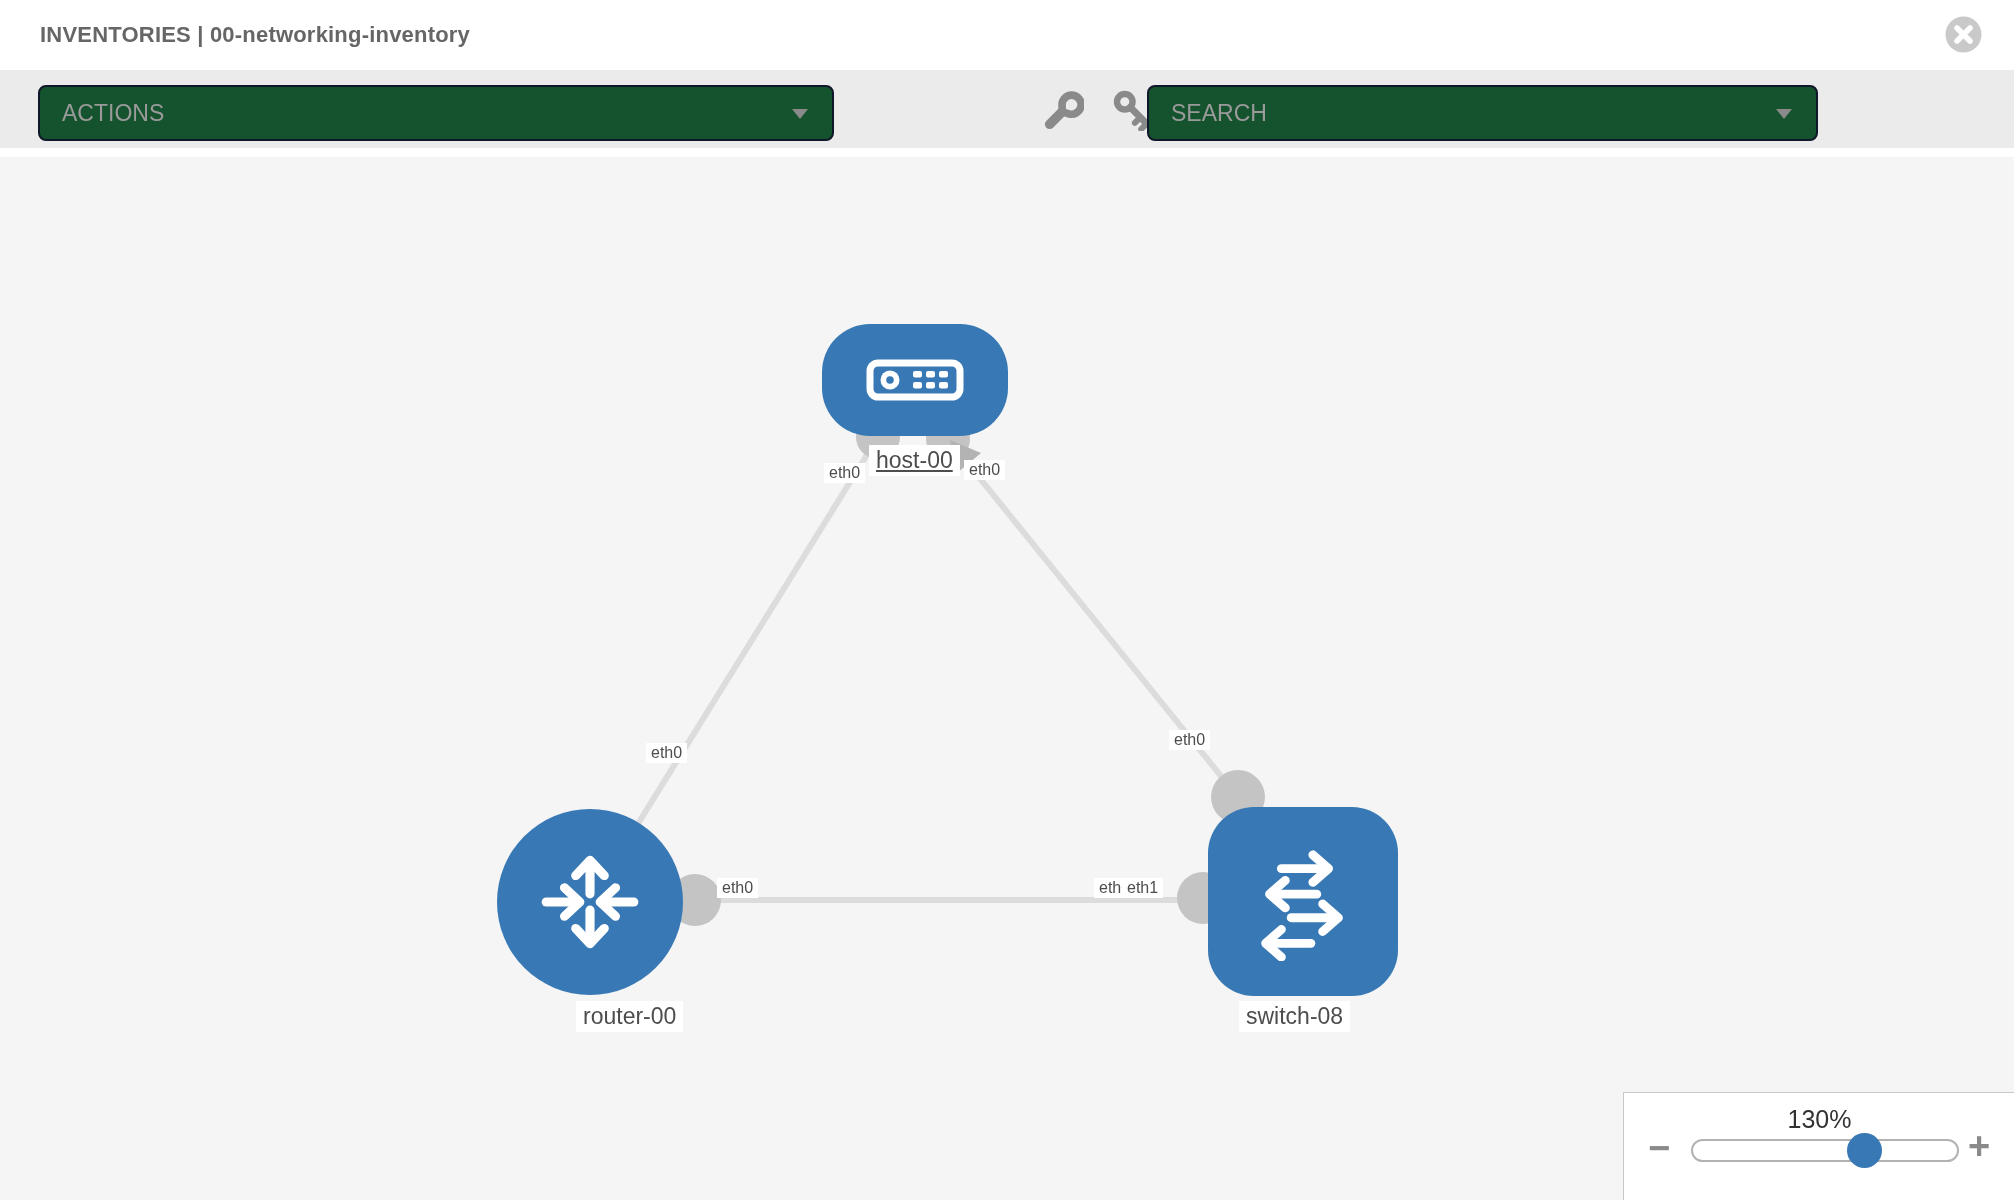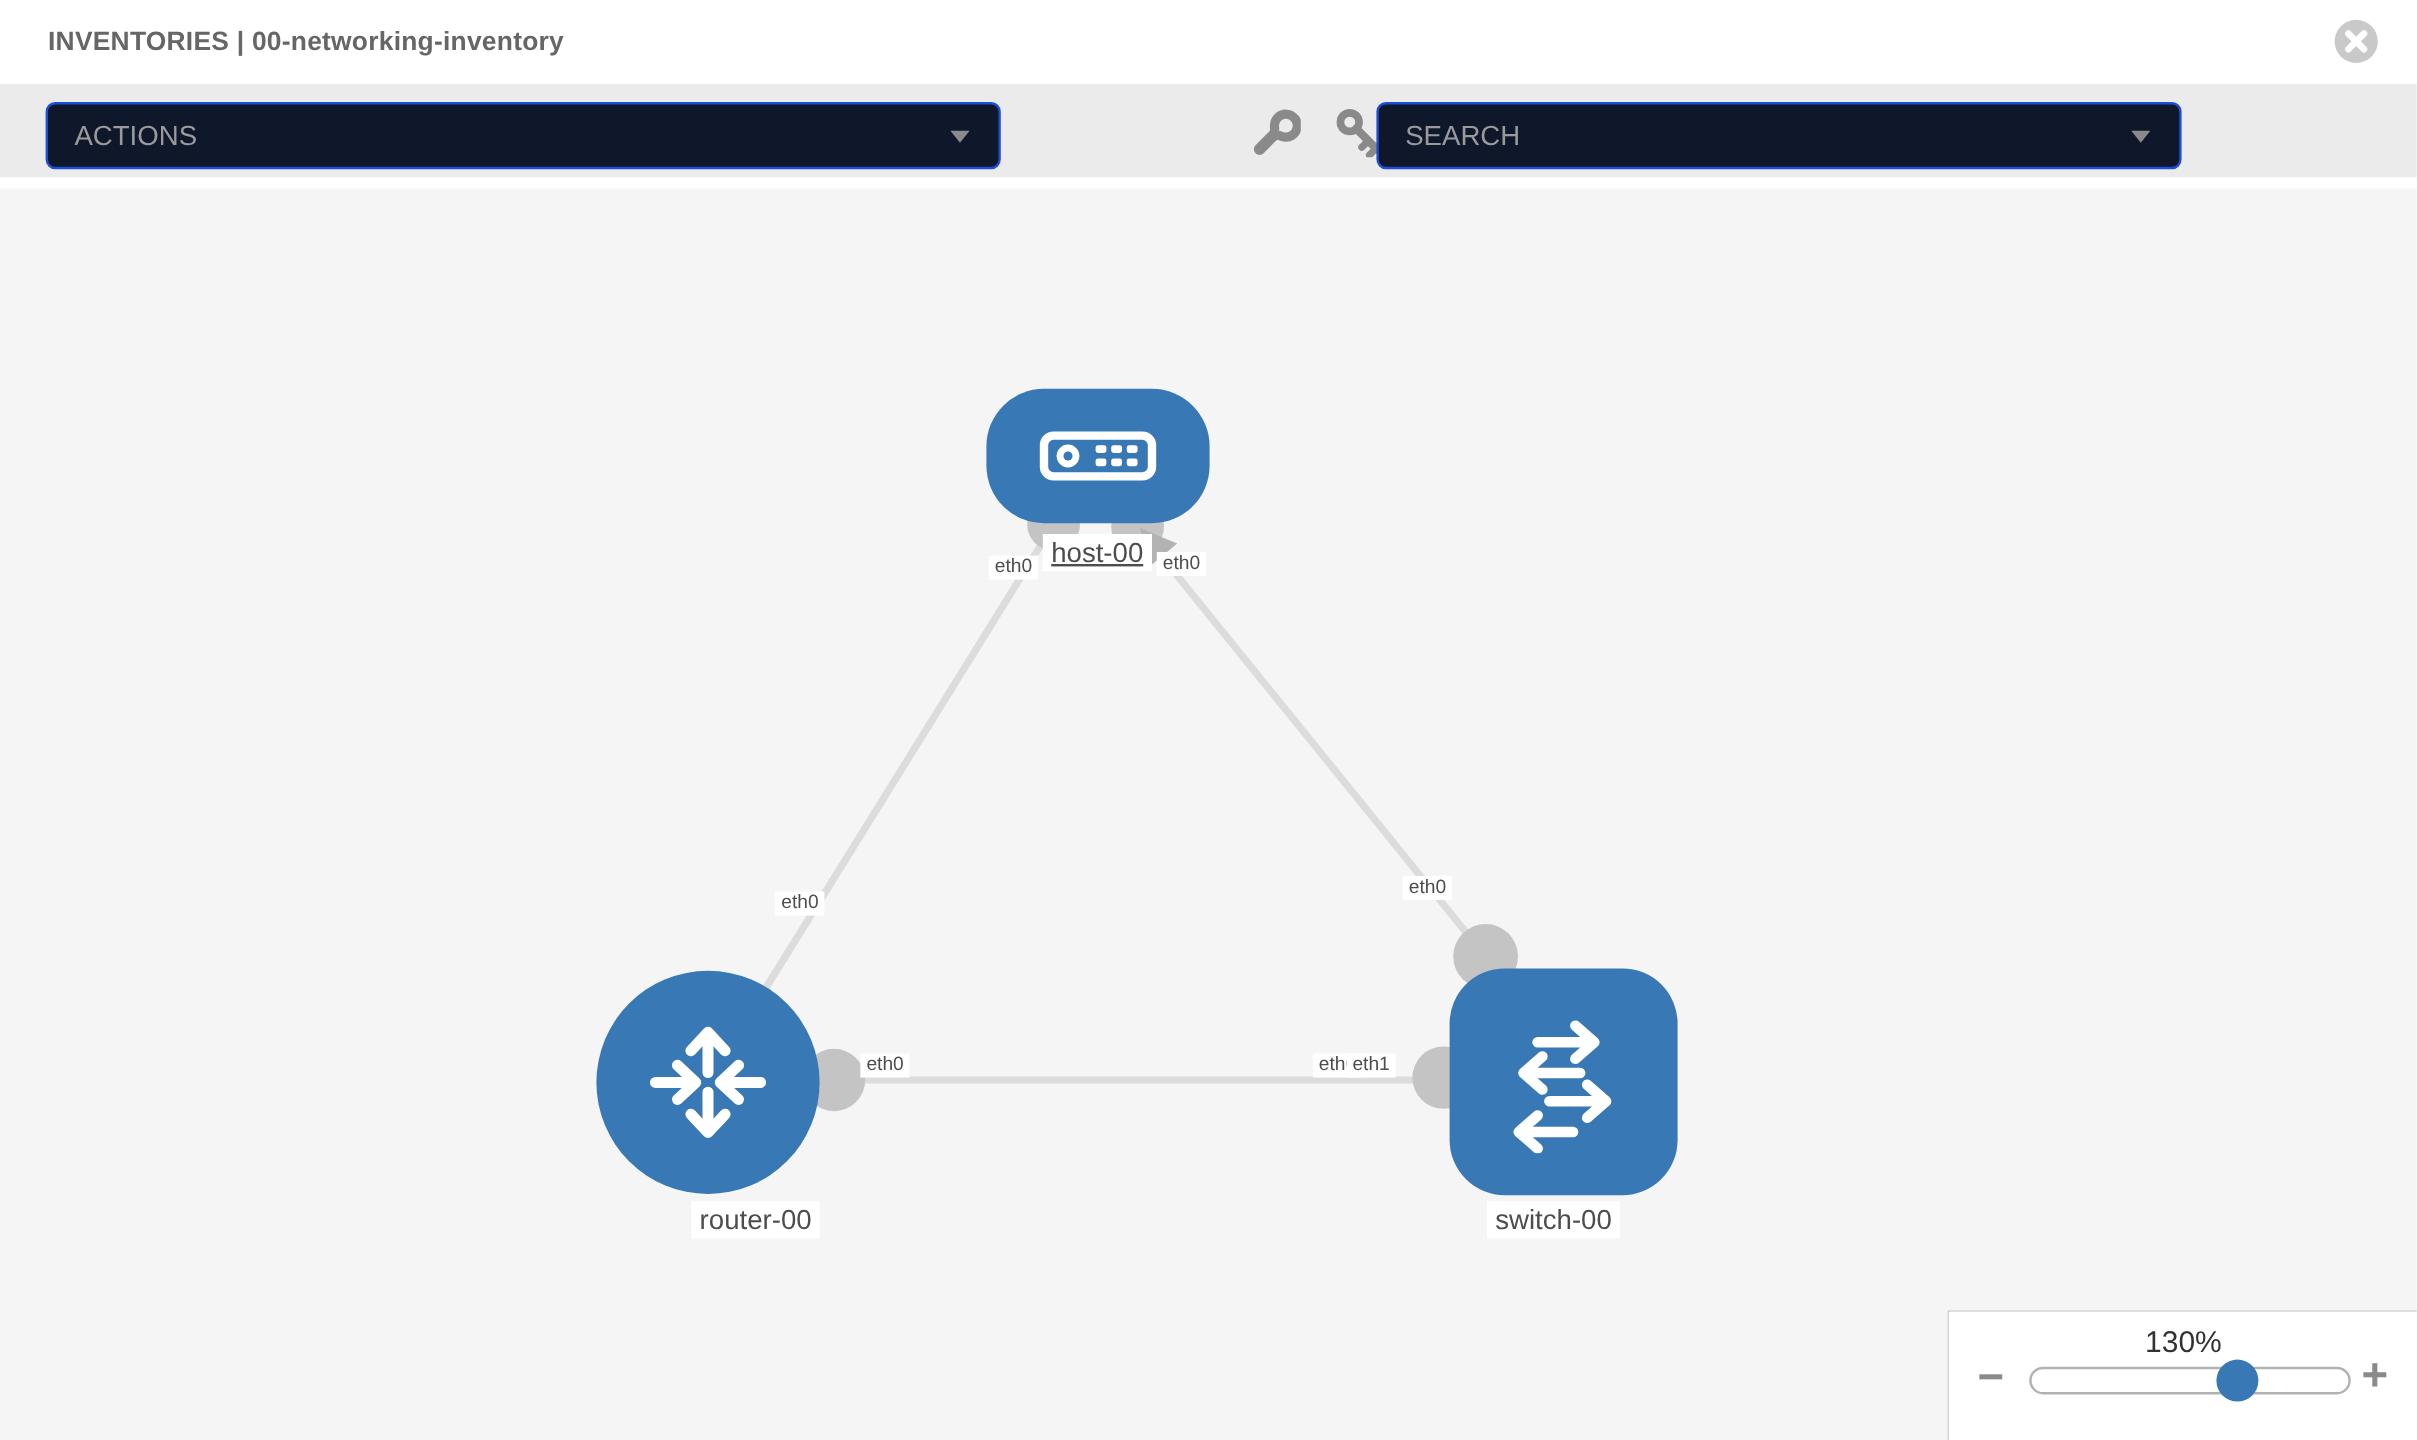--- a/index.html
+++ b/index.html
@@ -7,22 +7,22 @@
               font-family:"Liberation Sans", sans-serif; }
 
   
   .header { position:relative; width:2014px; height:70px; background:#fff; }
   .page-title { position:absolute; left:40px; top:0; line-height:70px;
                 font-size:22px; font-weight:bold; color:#666; letter-spacing:.2px; }
   .close-btn { position:absolute; left:1945px; top:16px; width:37px; height:37px; cursor:pointer; }
 
   
   .toolbar { position:relative; width:2014px; height:78px; background:#ebebeb; }
-  .select { position:absolute; top:15px; height:56px; background:#0f172a;
-            border:2px solid #1d4ed8; border-radius:8px; }
+  .select { position:absolute; top:15px; height:56px; background:#14532d;
+            border:2px solid #0f172a; border-radius:8px; }
   .select .sel-label { position:absolute; left:22px; top:50%; transform:translateY(-50%);
                        font-size:23px; color:#9a9a9a; }
   .caret { position:absolute; right:24px; top:50%; margin-top:-4px; width:0; height:0;
            border-left:8px solid transparent; border-right:8px solid transparent;
            border-top:10px solid #8a8a8a; }
   .actions-select { left:38px;  width:796px; }
   .search-select  { left:1147px; width:671px; }
   .tool-icon { position:absolute; top:19px; cursor:pointer; }
   .wrench-pos { left:1042px; }
   .key-pos    { left:1112px; }
@@ -163,21 +163,21 @@
         <path d="M48 76 L94 76"></path>
           <path d="M80 62 L96 76 L80 90"></path>
         <path d="M68 102 L24 102"></path>
           <path d="M38 88 L22 102 L38 116"></path>
       </g>
     </svg>
   </div>
 
   <div class="tlabel node-label lbl-host">host-00</div>
   <div class="tlabel node-label lbl-router">router-00</div>
-  <div class="tlabel node-label lbl-switch">switch-00</div>
+  <div class="tlabel node-label lbl-switch">switch-08</div>
 
   <div class="tlabel if-label if-host-left">eth0</div>
   <div class="tlabel if-label if-host-right">eth0</div>
   <div class="tlabel if-label if-link-rh">eth0</div>
   <div class="tlabel if-label if-link-hs">eth0</div>
   <div class="tlabel if-label if-router-r">eth0</div>
   <div class="tlabel if-label if-sw-under">eth0</div>
   <div class="tlabel if-label if-sw-over">eth1</div>
 
   <div class="zoom-panel">

